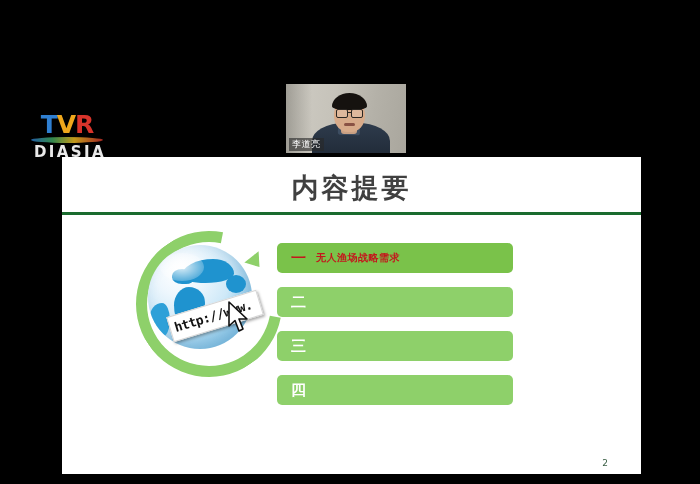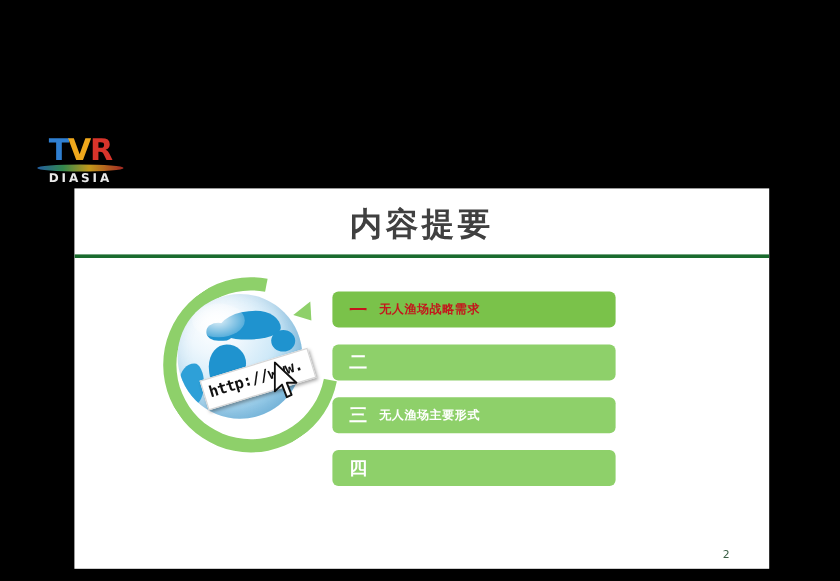--- a/index.html
+++ b/index.html
@@ -54,24 +54,25 @@
     background: linear-gradient(90deg,
       rgba(40,110,190,0.85) 0%,
       rgba(60,160,90,0.85) 30%,
       rgba(215,170,30,0.9) 60%,
       rgba(190,45,40,0.85) 100%);
     filter: blur(0.6px);
   }
   #logo .subwordmark {
     display: block;
     margin-top: 2px;
-    font-size: 10px;
+    font-size: 15px;
     letter-spacing: 2.4px;
     color: #e9e9e9;
     font-weight: bold;
+    text-align: right;
   }
 
   
   #video-tile {
     position: absolute;
     left: 286px;
     top: 84px;
     width: 120px;
     height: 69px;
     overflow: hidden;
@@ -389,20 +390,36 @@
 <body>
 
 <div id="stage">
 
   <div id="logo">
     <span class="wordmark"><span class="l1">T</span><span class="l2">V</span><span class="l3">R</span></span>
     <span class="swoosh"></span>
     <span class="subwordmark">DIASIA</span>
   </div>
 
+  <div id="video-tile">
+    <div id="video-bg"></div>
+    <div id="video-wall-shadow"></div>
+    <div id="video-torso"></div>
+    <div id="video-collar"></div>
+    <div id="video-neck"></div>
+    <div id="video-head"></div>
+    <div id="video-hair"></div>
+    <div id="video-glasses">
+      <span class="lens left"></span>
+      <span class="bridge"></span>
+      <span class="lens right"></span>
+    </div>
+    <div id="video-mouth"></div>
+    <div id="video-nameplate">李道亮</div>
+  </div>
 
   <div id="slide">
 
     <div id="slide-title">内容提要</div>
     <div id="title-rule"></div>
 
     <div id="globe-art">
       <div id="globe-ring"></div>
       <div id="globe-ring-head"></div>
       <div id="globe-sphere">
@@ -424,21 +441,20 @@
     <div id="agenda">
       <div class="agenda-item active">
         <span class="num">一</span>
         <span class="txt">无人渔场战略需求</span>
       </div>
       <div class="agenda-item plain">
         <span class="num">二</span>
       </div>
       <div class="agenda-item plain">
         <span class="num">三</span>
-        <span class="txt">无人渔场主要形式</span>
       </div>
       <div class="agenda-item plain">
         <span class="num">四</span>
       </div>
     </div>
 
     <div id="page-number">2</div>
   </div>
 
 </div>

